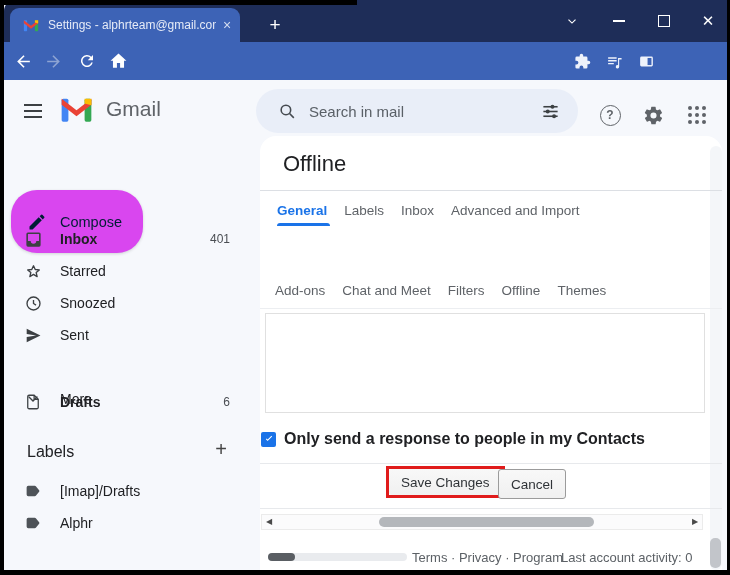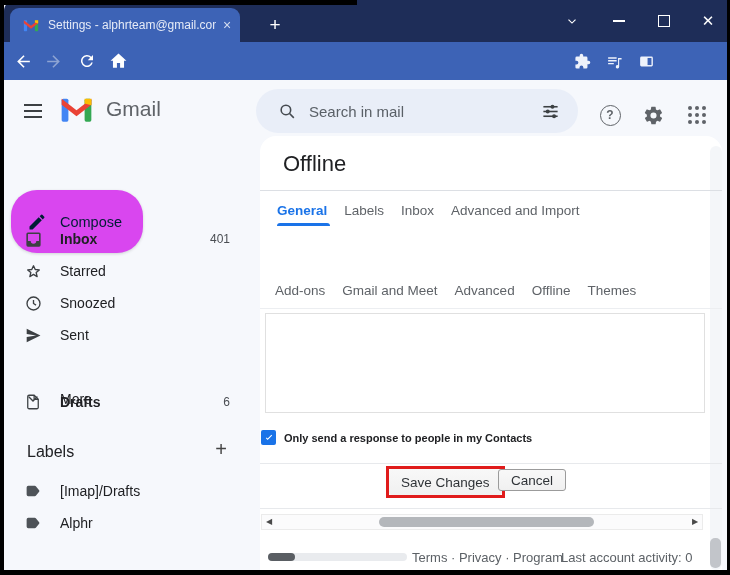--- a/index.html
+++ b/index.html
@@ -53,23 +53,23 @@
   .vtrack{position:absolute;right:0;top:10px;width:12px;height:424px;background:#f4f6f9;border-radius:6px;}
   .vthumb{position:absolute;right:1px;top:402px;width:11px;height:30px;background:#c2c5ca;border-radius:5px;}
   .stitle{position:absolute;left:23px;top:15px;font-size:22px;color:#202124;}
   .hr{position:absolute;left:0;width:100%;height:1px;background:#e4e7ea;}
   .tabrow{position:absolute;display:flex;gap:17px;font-size:13.5px;color:#5f6368;white-space:nowrap;}
   .stab.active{color:#1a73e8;font-weight:bold;}
   .underline{position:absolute;left:17px;top:87px;width:53px;height:3px;background:#1a73e8;border-radius:3px 3px 0 0;}
   .resp-box{position:absolute;left:5px;top:177px;width:438px;height:98px;border:1px solid #e0e0e0;background:#fff;}
   .contacts-row{position:absolute;left:1px;top:294px;display:flex;align-items:center;gap:8px;}
   .cbx{width:15px;height:15px;background:#1a73e8;border-radius:2px;display:flex;align-items:center;justify-content:center;flex:0 0 auto;}
-  .cbx-label{font-size:11px;font-weight:bold;color:#202124;}
+  .cbx-label{font-size:16px;font-weight:bold;color:#202124;}
   .annot{position:absolute;left:126px;top:330px;border:3px solid #e01b1b;}
-  .gbtn{height:22px;background:linear-gradient(#f8f8f8,#f0f0f0);border:1px solid #9b9b9b;border-radius:3px;
+  .gbtn{height:30px;background:linear-gradient(#f8f8f8,#f0f0f0);border:1px solid #9b9b9b;border-radius:3px;
         font-family:"Liberation Sans",sans-serif;font-size:13.5px;color:#2f3337;padding:0 12px;display:block;}
   .gbtn.inner{border:1px solid #adadad;height:26px;}
   .cancel{position:absolute;left:238px;top:333px;}
   
   .hscroll{position:absolute;left:1px;top:378px;width:442px;height:16px;background:#fbfbfc;border:1px solid #ebebeb;box-sizing:border-box;}
   .hthumb{position:absolute;left:117px;top:2px;width:215px;height:10px;background:#b4b7bb;border-radius:6px;}
   .harrow{position:absolute;top:0;width:12px;height:14px;font-size:8px;color:#4a4a4a;line-height:14px;text-align:center;}
   
   .meter{position:absolute;left:8px;top:417px;width:139px;height:8px;background:#e9ebee;border-radius:4px;}
   .meter-fill{position:absolute;left:0;top:0;width:27px;height:8px;background:#5a5e63;border-radius:4px;}
@@ -334,22 +334,22 @@
       <div class="tabrow" style="left:17px;top:67px;">
         <span class="stab active">General</span>
         <span class="stab">Labels</span>
         <span class="stab">Inbox</span>
         <span class="stab">Advanced and Import</span>
       </div>
       <div class="underline"></div>
 
       <div class="tabrow" style="left:15px;top:147px;">
         <span class="stab">Add-ons</span>
-        <span class="stab">Gmail and Meet</span>
-        <span class="stab">Advanced</span>
+        <span class="stab">Chat and Meet</span>
+        <span class="stab">Filters</span>
         <span class="stab">Offline</span>
         <span class="stab">Themes</span>
       </div>
 
       <div class="hr" style="top:172px;background:#eceef1;"></div>
       <div class="resp-box"></div>
 
       <div class="contacts-row">
         <div class="cbx">
           <svg width="12" height="12" viewBox="0 0 24 24">

